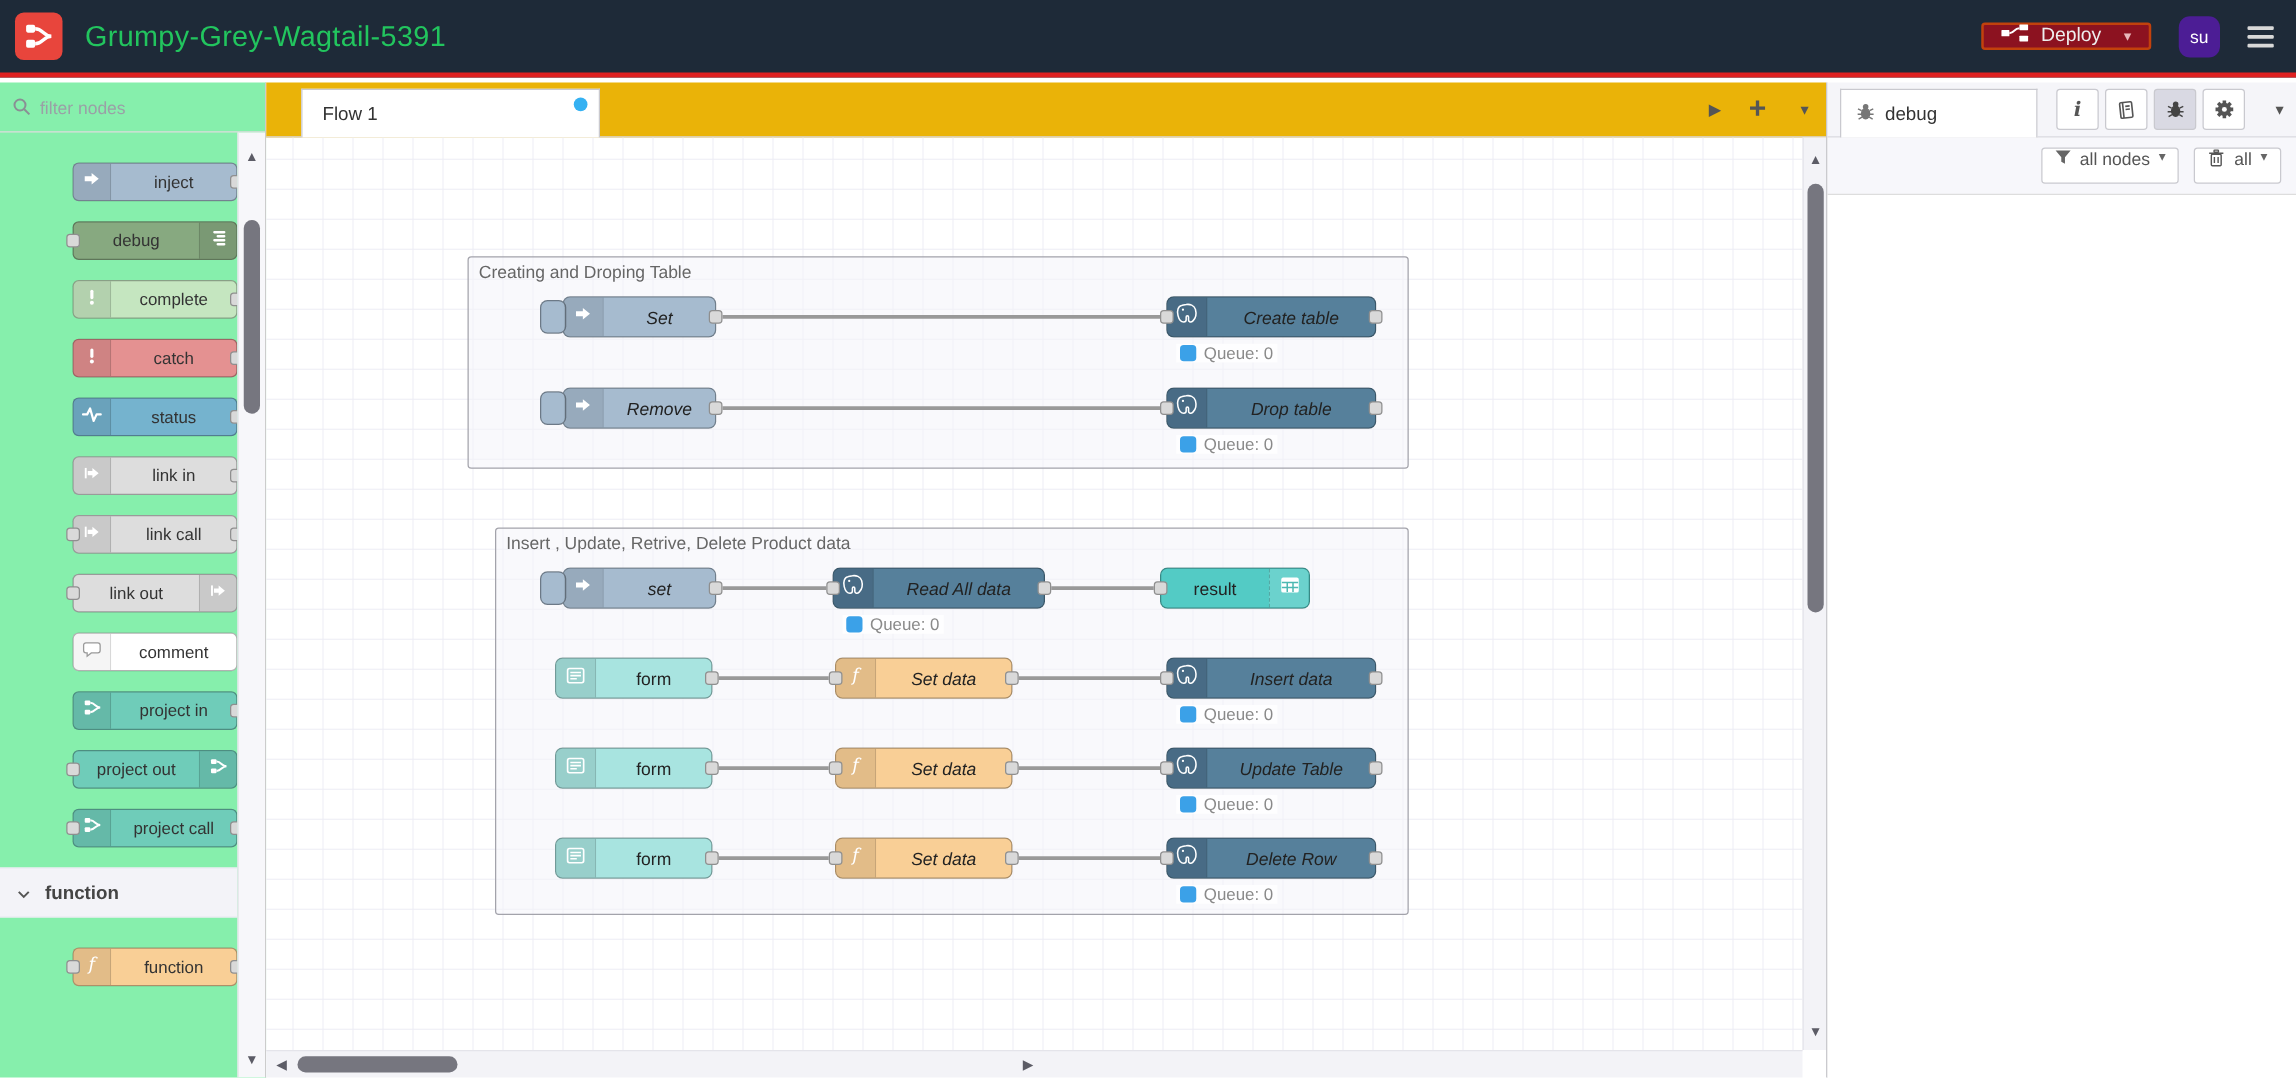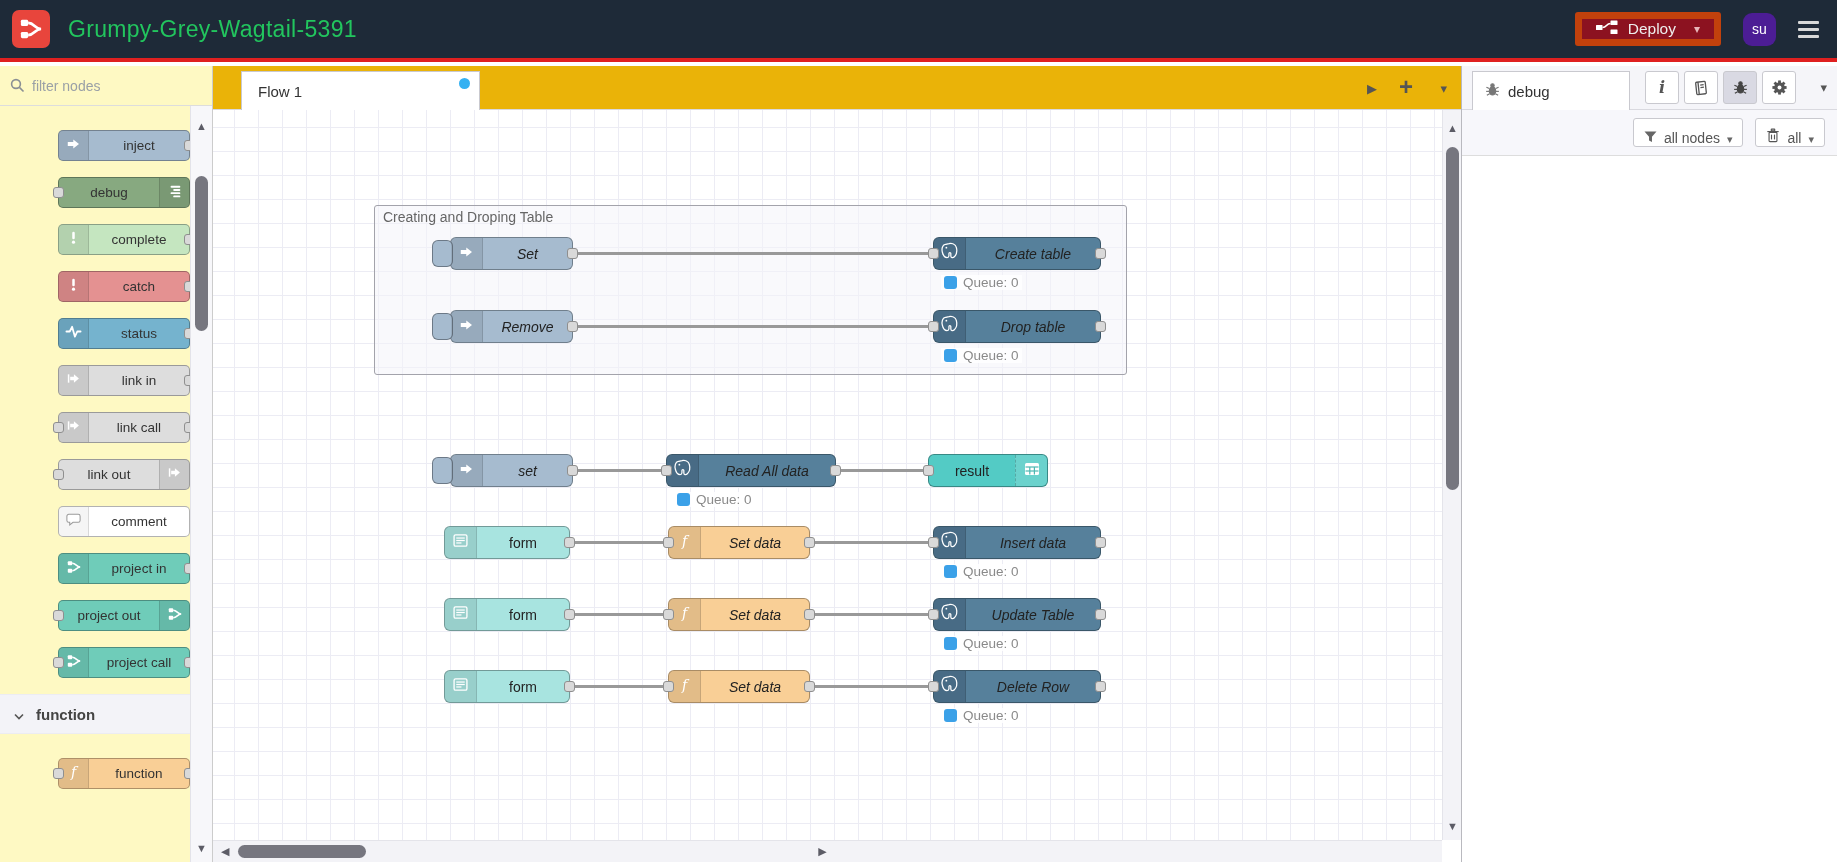--- a/index.html
+++ b/index.html
@@ -6,30 +6,30 @@
   html,body { width:1837px; height:862px; overflow:hidden;
     font-family:"Liberation Sans","DejaVu Sans",sans-serif; background:#fff; }
 
   
   #header { position:absolute; left:0; top:0; width:1837px; height:62px;
     background:#1e2a38; border-bottom:4px solid #df2020; display:flex; align-items:center; }
   #logo { width:38px; height:38px; margin-left:12px; border-radius:7px; background:#e8453c;
     display:flex; align-items:center; justify-content:center; }
   #header-title { color:#22c55e; font-size:23px; margin-left:18px; letter-spacing:.3px; }
   #header-right { margin-left:auto; display:flex; align-items:center; gap:22px; margin-right:18px; }
-  #deploy-btn { background:#8c1220; border:7px solid #c2410c; border-radius:3px; height:34px;
+  #deploy-btn { background:#8c1220; border:2px solid #c2410c; border-radius:3px; height:22px;
     display:flex; align-items:center; padding:0 14px; gap:10px; cursor:pointer; }
   #deploy-btn .lbl { color:#eee; font-size:15.5px; }
   #deploy-btn .chev { color:#e8b7ba; font-size:12px; padding-left:8px; }
   #avatar { width:33px; height:33px; border-radius:9px; background:#4c1d95; color:#fff;
     font-size:14px; display:flex; align-items:center; justify-content:center; }
   #hamburger span { display:block; width:21px; height:3px; background:#d8d8d8; margin:4px 0; border-radius:1px; }
 
   
-  #palette { position:absolute; left:0; top:66px; width:213px; height:796px; background:#fef9c3;
+  #palette { position:absolute; left:0; top:66px; width:213px; height:796px; background:#86efac;
     border-right:1px solid #ccc; overflow:hidden; }
   #canvas  { position:absolute; left:213px; top:66px; width:1248px; height:796px; background:#fff; }
   #sidebar { position:absolute; left:1461px; top:66px; width:376px; height:796px;
     background:#fff; border-left:1px solid #b9b9bf; }
 
   
   #palette-search { height:40px; border-bottom:1px solid #ddd; position:relative; }
   #palette-search input { width:100%; height:100%; border:0; outline:none; padding-left:32px;
     font-size:14px; color:#555; font-family:inherit; background:transparent; }
   #palette-search input::placeholder { color:#9aa0a6; }
@@ -120,21 +120,21 @@
   #side-icons { position:absolute; left:183px; top:5px; display:flex; gap:5px; }
   .side-icon-btn { width:34px; height:33px; background:#fff; border:1px solid #c9c9cf; border-radius:3px;
     display:flex; align-items:center; justify-content:center; color:#555; cursor:pointer; }
   .side-icon-btn.active { background:#d9d9e3; }
   .side-icon-btn .info-i { font-family:"DejaVu Serif","Liberation Serif",serif; font-weight:bold;
     font-size:16px; font-style:italic; }
   #side-chevron { position:absolute; right:10px; top:14px; color:#555; font-size:13px; }
   #debug-toolbar { height:46px; background:#f7f7fb; border-bottom:1px solid #ddd;
     display:flex; align-items:center; justify-content:flex-end; gap:12px; padding-right:12px; }
   .toolbar-btn { background:#fff; border:1px solid #c9c9cf; border-radius:3px; height:29px;
-    display:flex; align-items:flex-end; gap:7px; padding:0 10px; font-size:14px; color:#555; cursor:pointer; }
+    display:flex; align-items:flex-start; gap:7px; padding:0 10px; font-size:14px; color:#555; cursor:pointer; }
   .toolbar-btn .chev { font-size:11px; color:#666; }
   #debug-content { background:#fff; height:706px; }
 </style>
 </head>
 <body>
 
 <div id="header">
   <div id="logo">
     <svg width="26" height="26" viewBox="0 0 18 18">
         <g fill="#fff">
@@ -352,20 +352,23 @@
       <span id="tab-dirty-dot"></span>
     </div>
     <div class="tabbar-btn" id="tab-next">▶</div>
     <div class="tabbar-btn" id="tab-add">+</div>
     <div class="tabbar-btn" id="tab-menu">▾</div>
   </div>
 
   <div id="flow">
       <div class="group" style="left: 161px; top: 95px; width: 753px; height: 170px;">
         <div class="group-label">Creating and Droping Table</div>
+      </div>
+      <div class="group" style="left: 183px; top: 312px; width: 731px; height: 310px;">
+        <div class="group-label">Insert , Update, Retrive, Delete Product data</div>
       </div>
       <div class="wire" style="left: 365px; top: 142px; width: 350px; background: rgb(153, 153, 153);"></div>
       <div class="wire" style="left: 365px; top: 215px; width: 350px; background: rgb(153, 153, 153);"></div>
       <div class="wire" style="left: 365px; top: 359px; width: 83px; background: rgb(153, 153, 153);"></div>
       <div class="wire" style="left: 628px; top: 359px; width: 82px; background: rgb(153, 153, 153);"></div>
       <div class="wire" style="left: 362px; top: 431px; width: 88px; background: rgb(153, 153, 153);"></div>
       <div class="wire" style="left: 602px; top: 431px; width: 113px; background: rgb(153, 153, 153);"></div>
       <div class="wire" style="left: 362px; top: 503px; width: 88px; background: rgb(153, 153, 153);"></div>
       <div class="wire" style="left: 602px; top: 503px; width: 113px; background: rgb(153, 153, 153);"></div>
       <div class="wire" style="left: 362px; top: 575px; width: 88px; background: rgb(153, 153, 153);"></div>

